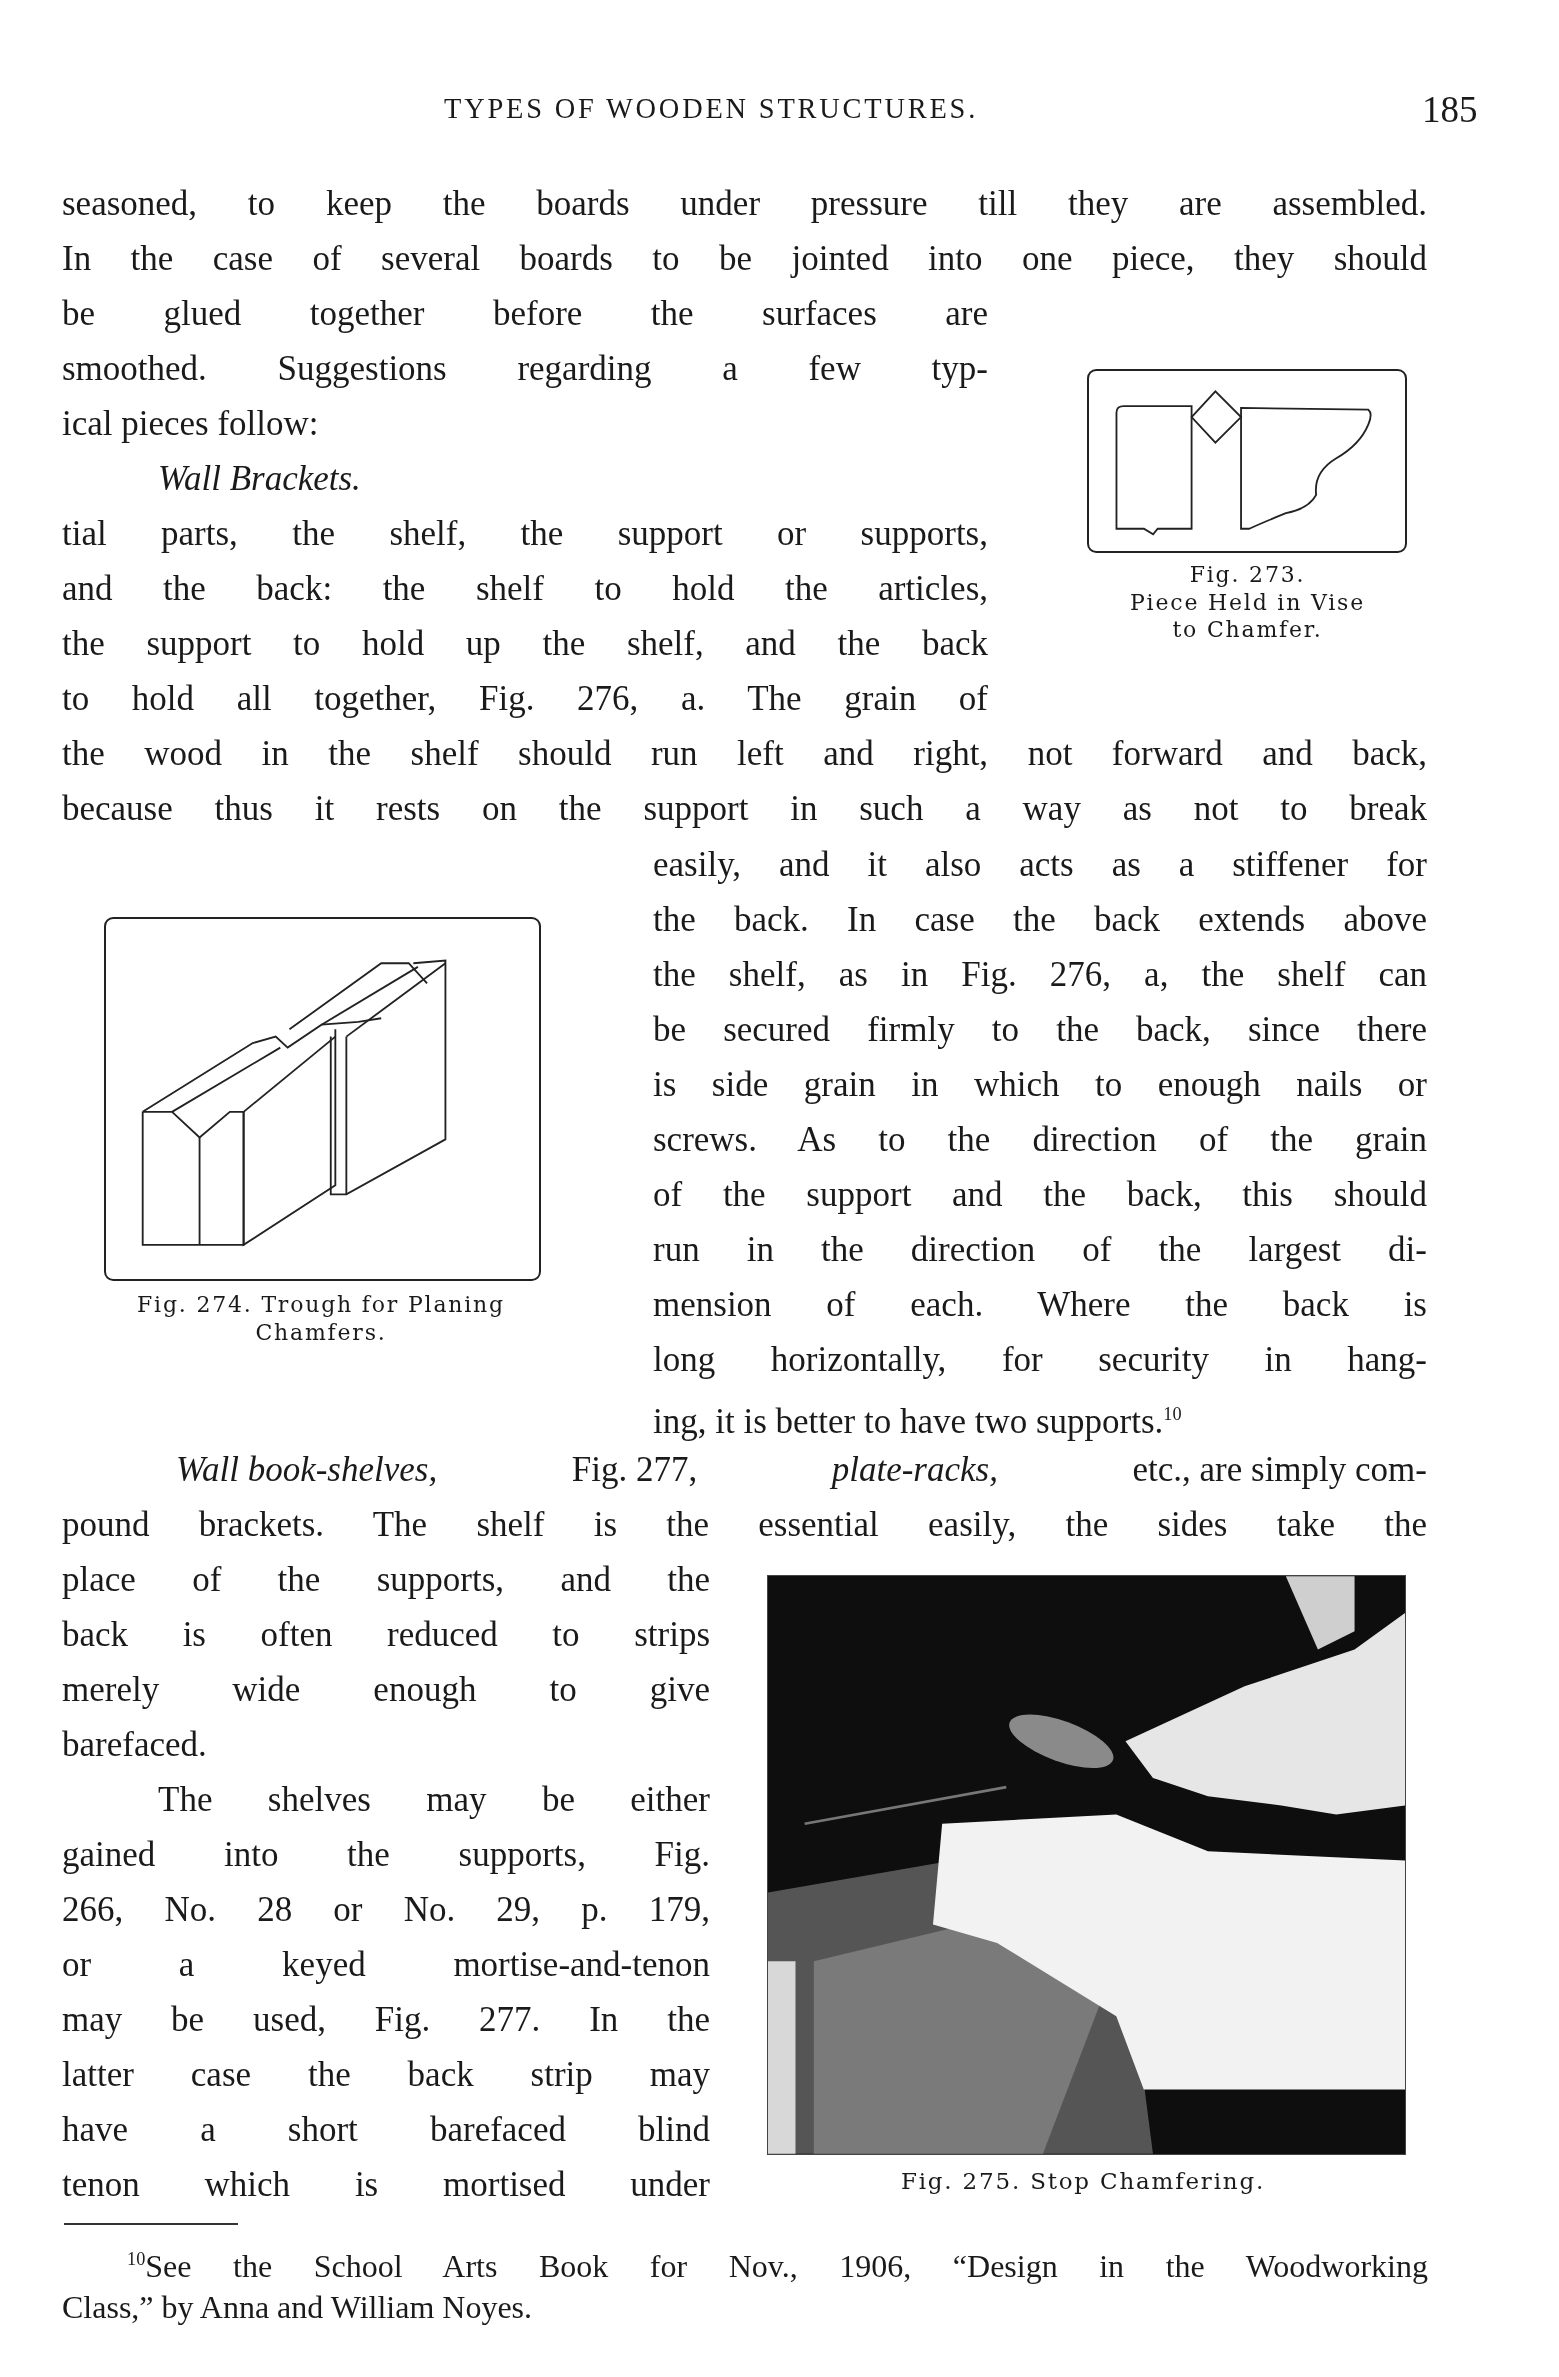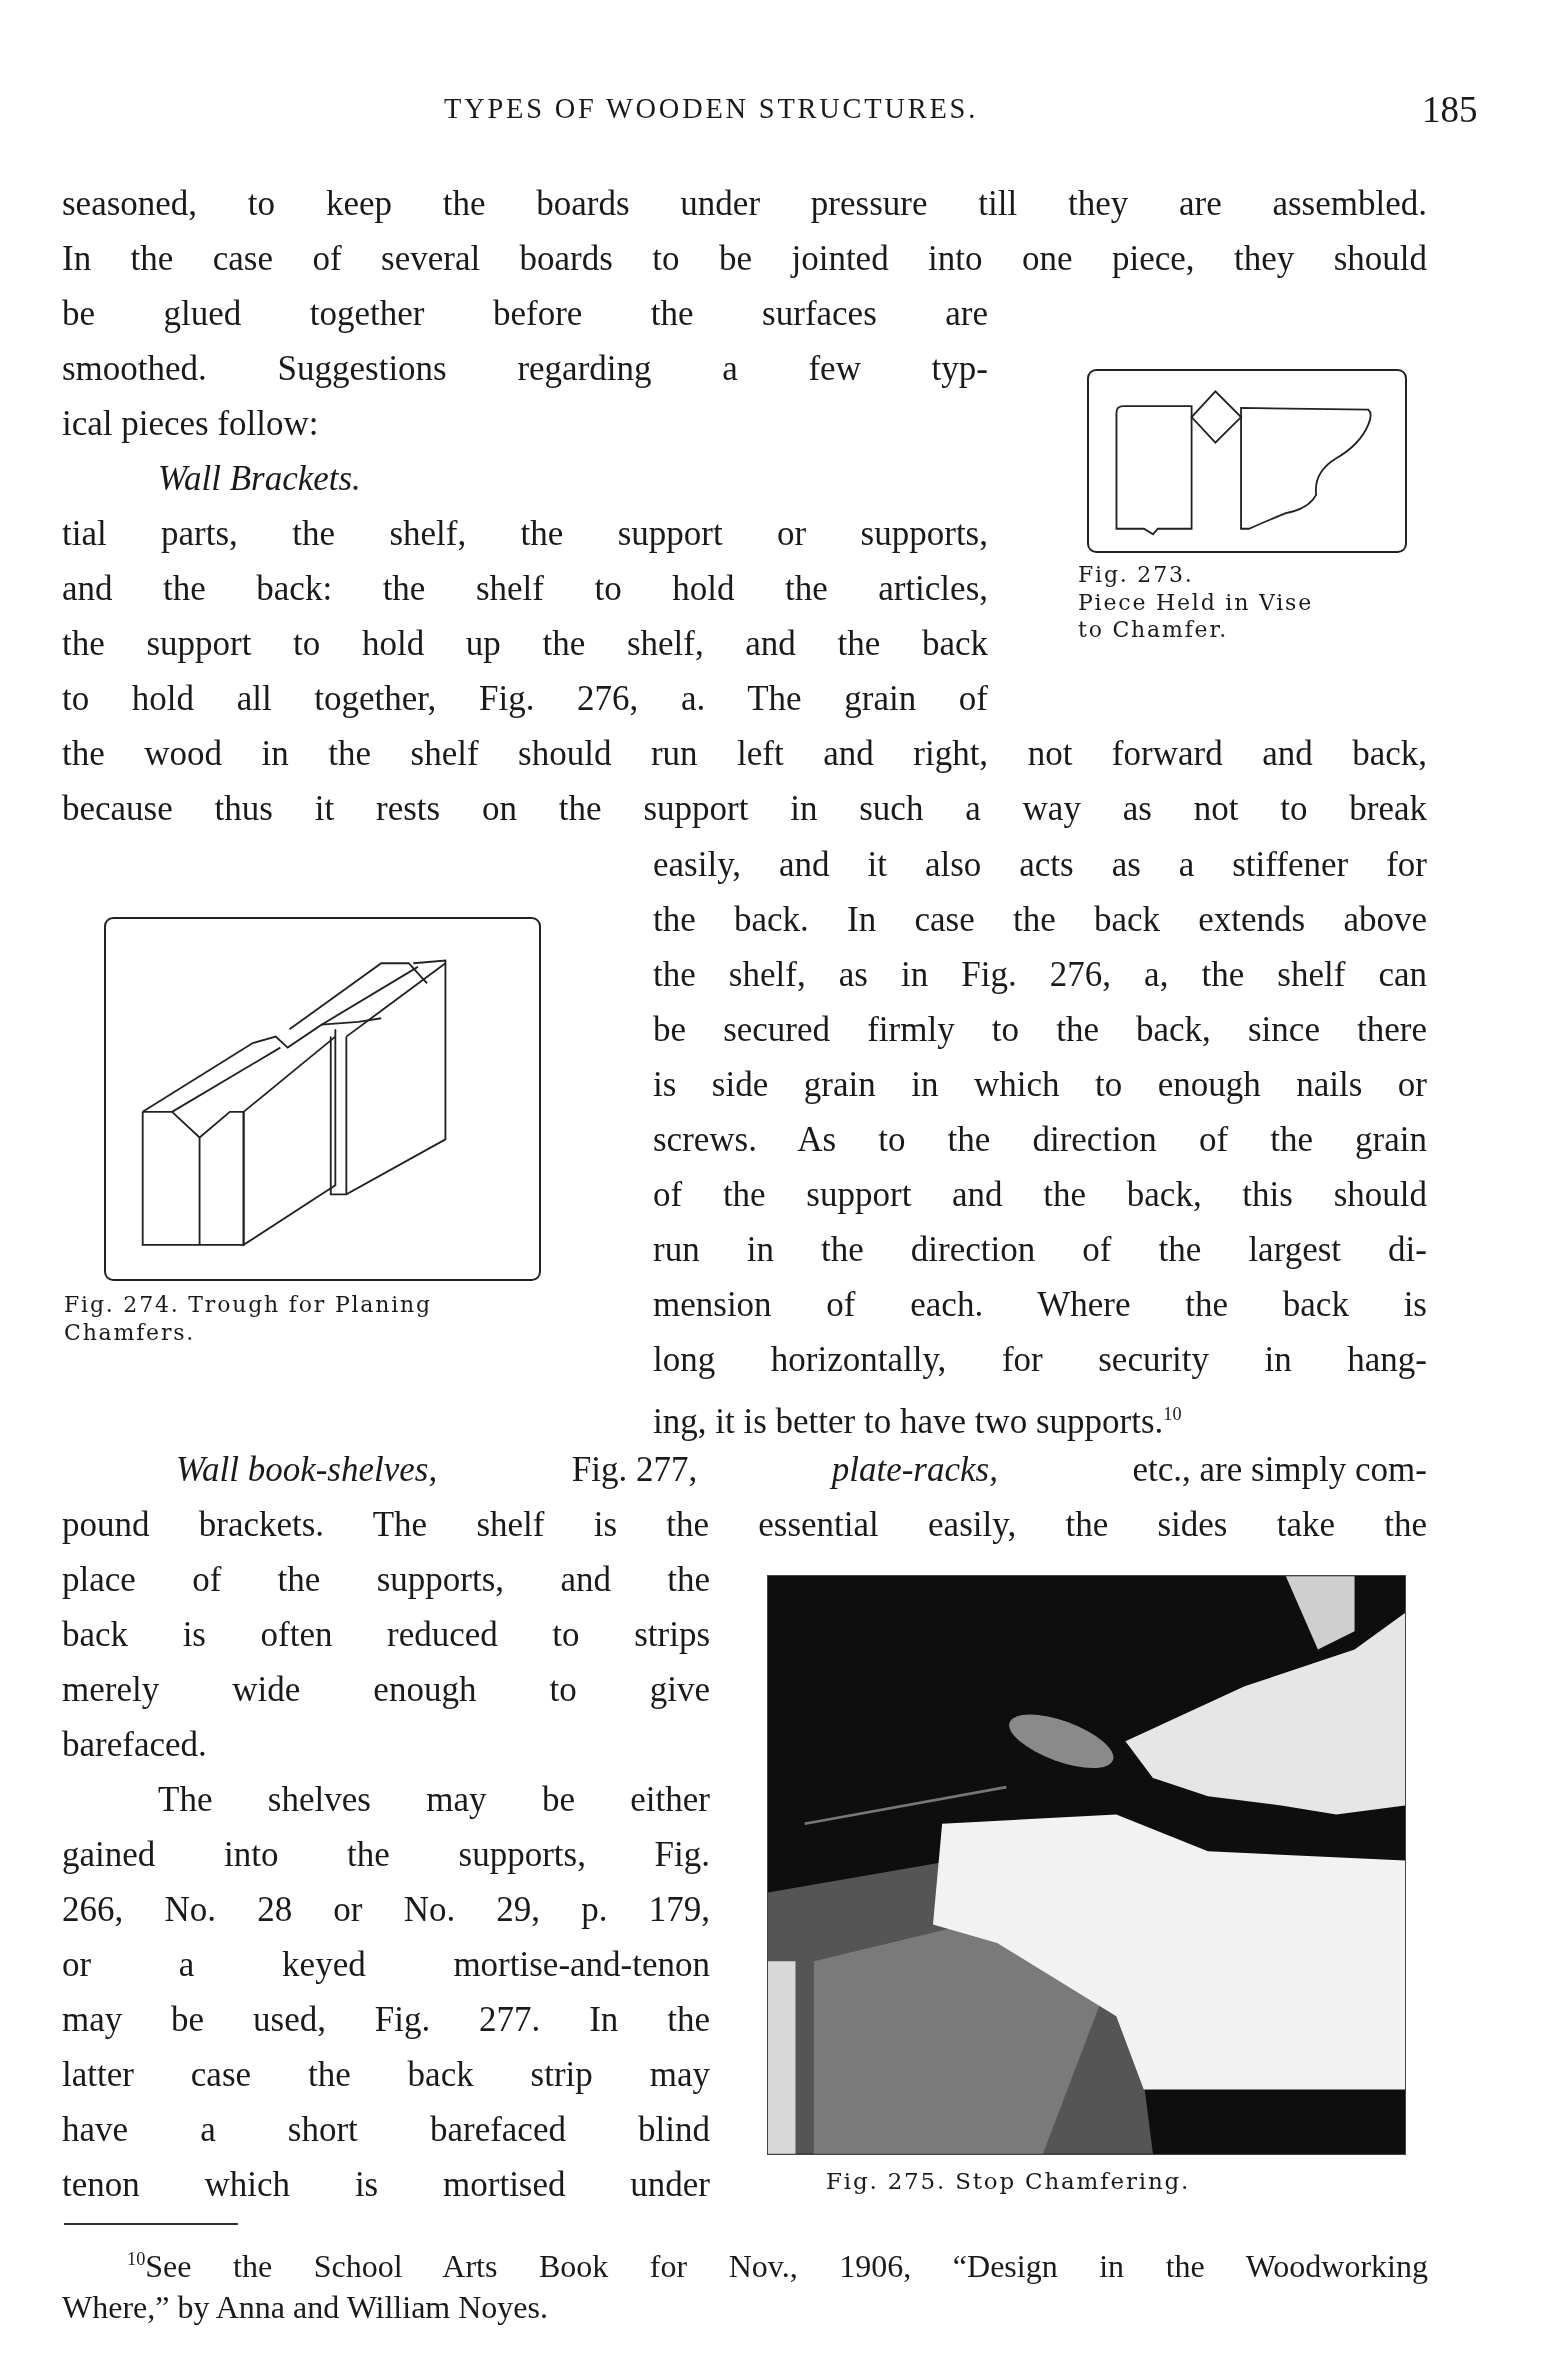--- a/index.html
+++ b/index.html
@@ -6,21 +6,21 @@
     body { width: 1559px; height: 2377px; position: relative; overflow: hidden;
            font-family: "Liberation Serif", "DejaVu Serif", serif; color: #1a1a1a; }
     .abs { position: absolute; }
     .header { top: 84px; left: 0; width: 1559px; height: 55px; margin-left: 48px; }
     .running-head { position: absolute; left: 396px; top: 9.2px; font-size: 28.4px; letter-spacing: 2.8px; }
     .page-num { position: absolute; left: 1374px; top: 3.7px; font-size: 37px; }
     .line { position: absolute; font-size: 35px; line-height: 55px; white-space: nowrap; }
     .just { text-align: justify; text-align-last: justify; }
     .it { font-style: italic; }
     .fig { position: absolute; border: 2.8px solid #222; border-radius: 9.2px; background: #fff; }
-    .cap { position: absolute; font-size: 22px; line-height: 27.5px; letter-spacing: 1.8px; font-family: "DejaVu Serif", serif; }
+    .cap { position: absolute; text-align: center; font-size: 22px; line-height: 27.5px; letter-spacing: 1.8px; font-family: "DejaVu Serif", serif; }
     .photo { position: absolute; border: 1.8px solid #444; overflow: hidden; }
     .rule { position: absolute; height: 1.8px; background: #333; }
     .foot { position: absolute; font-size: 32px; line-height: 46px; white-space: nowrap; }
     sup { font-size: 18.3px; }
   </style>
 </head>
 <body>
 
 <div class="abs header">
   <span class="running-head">TYPES OF WOODEN STRUCTURES.</span>
@@ -130,14 +130,14 @@
 </div>
 <div class="cap" style="left:826px;top:2168px;width:514px;font-size:23px">
   <span>Fig. 275.</span>
   <span>Stop Chamfering.</span>
 </div>
 
 <div class="rule" style="left:64px;top:2223px;width:174px"></div>
 <div class="foot" style="left:127px;top:2236px;width:1301px;text-align:justify;text-align-last:justify">
   <sup>10</sup><span>See the School Arts Book for Nov., 1906, “Design in the Woodworking</span>
 </div>
-<div class="foot" style="left:62px;top:2284px">Where,” by Anna and William Noyes.</div>
+<div class="foot" style="left:62px;top:2284px">Class,” by Anna and William Noyes.</div>
 
 
 </body></html>

